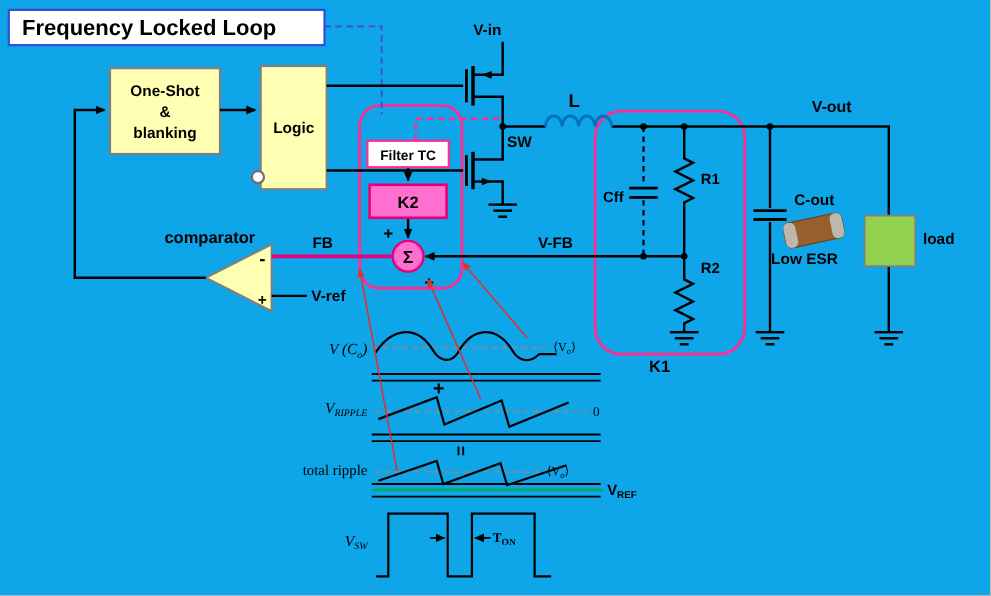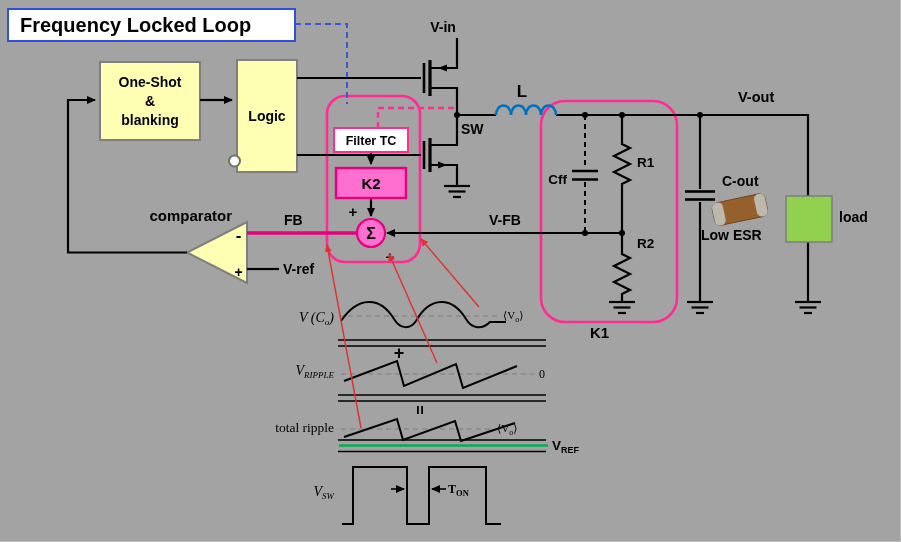--- a/index.html
+++ b/index.html
@@ -1,16 +1,16 @@
 <!DOCTYPE html>
 <html><head>
 <meta charset="utf-8">
 <style>
   html,body{margin:0;padding:0;background:#fff;}
-  .stage{position:relative;width:901px;height:542px;background:#a3a3a3;overflow:hidden;
+  .stage{position:relative;width:901px;height:542px;background:#0ea5e9;overflow:hidden;
          border-right:1px solid #bdbdbd;border-bottom:1px solid #bdbdbd;box-sizing:border-box;}
   svg{display:block;}
   .t-sans{font-family:"Liberation Sans","DejaVu Sans",sans-serif;font-weight:bold;fill:#000;}
   .t-serif{font-family:"Liberation Serif","DejaVu Serif",serif;fill:#000;}
   .it{font-style:italic;}
   .wire{stroke:#000;stroke-width:2.2;fill:none;}
   .wave{stroke:#000;stroke-width:2;fill:none;}
   .sep{stroke:#000;stroke-width:1.6;}
   .dashgray{stroke:#8a8a8a;stroke-width:1.5;fill:none;stroke-dasharray:5 4;}
   .pinkbox{fill:none;stroke:#ff2d92;stroke-width:2.6;}

